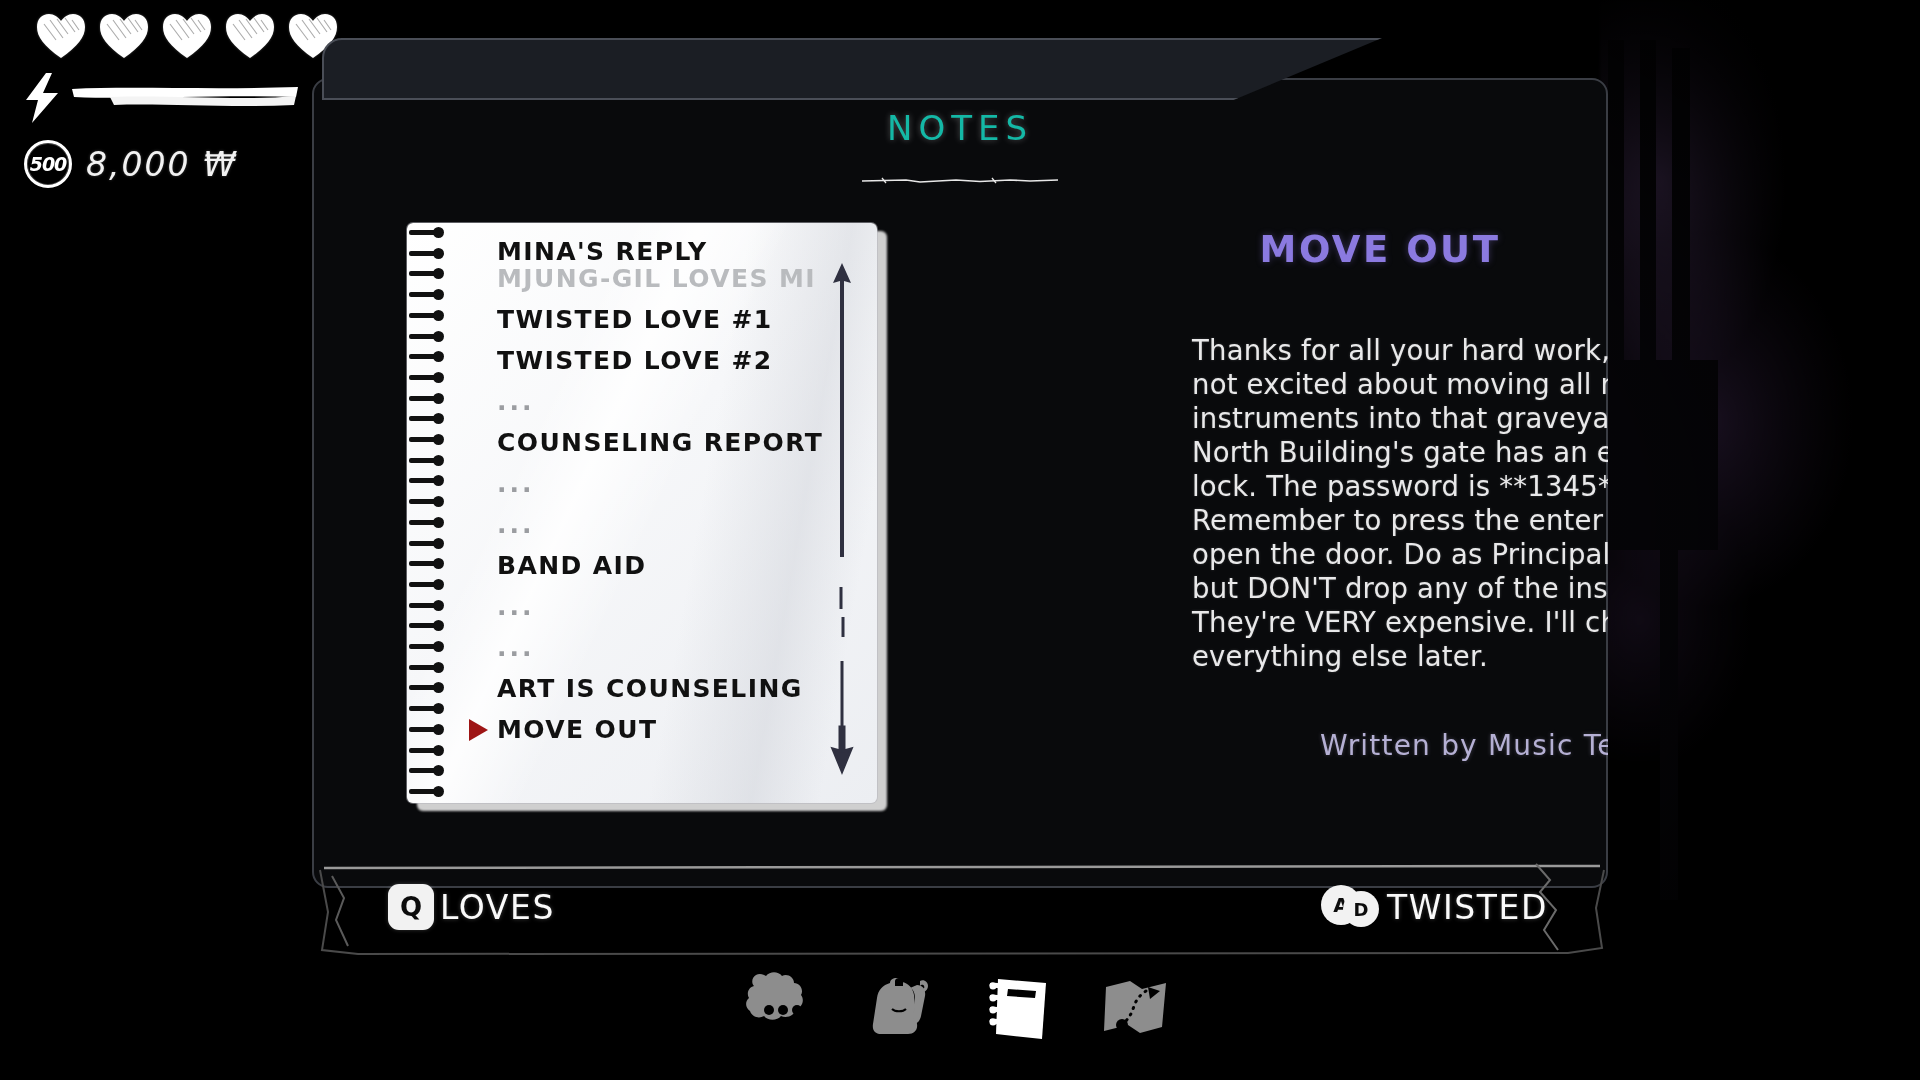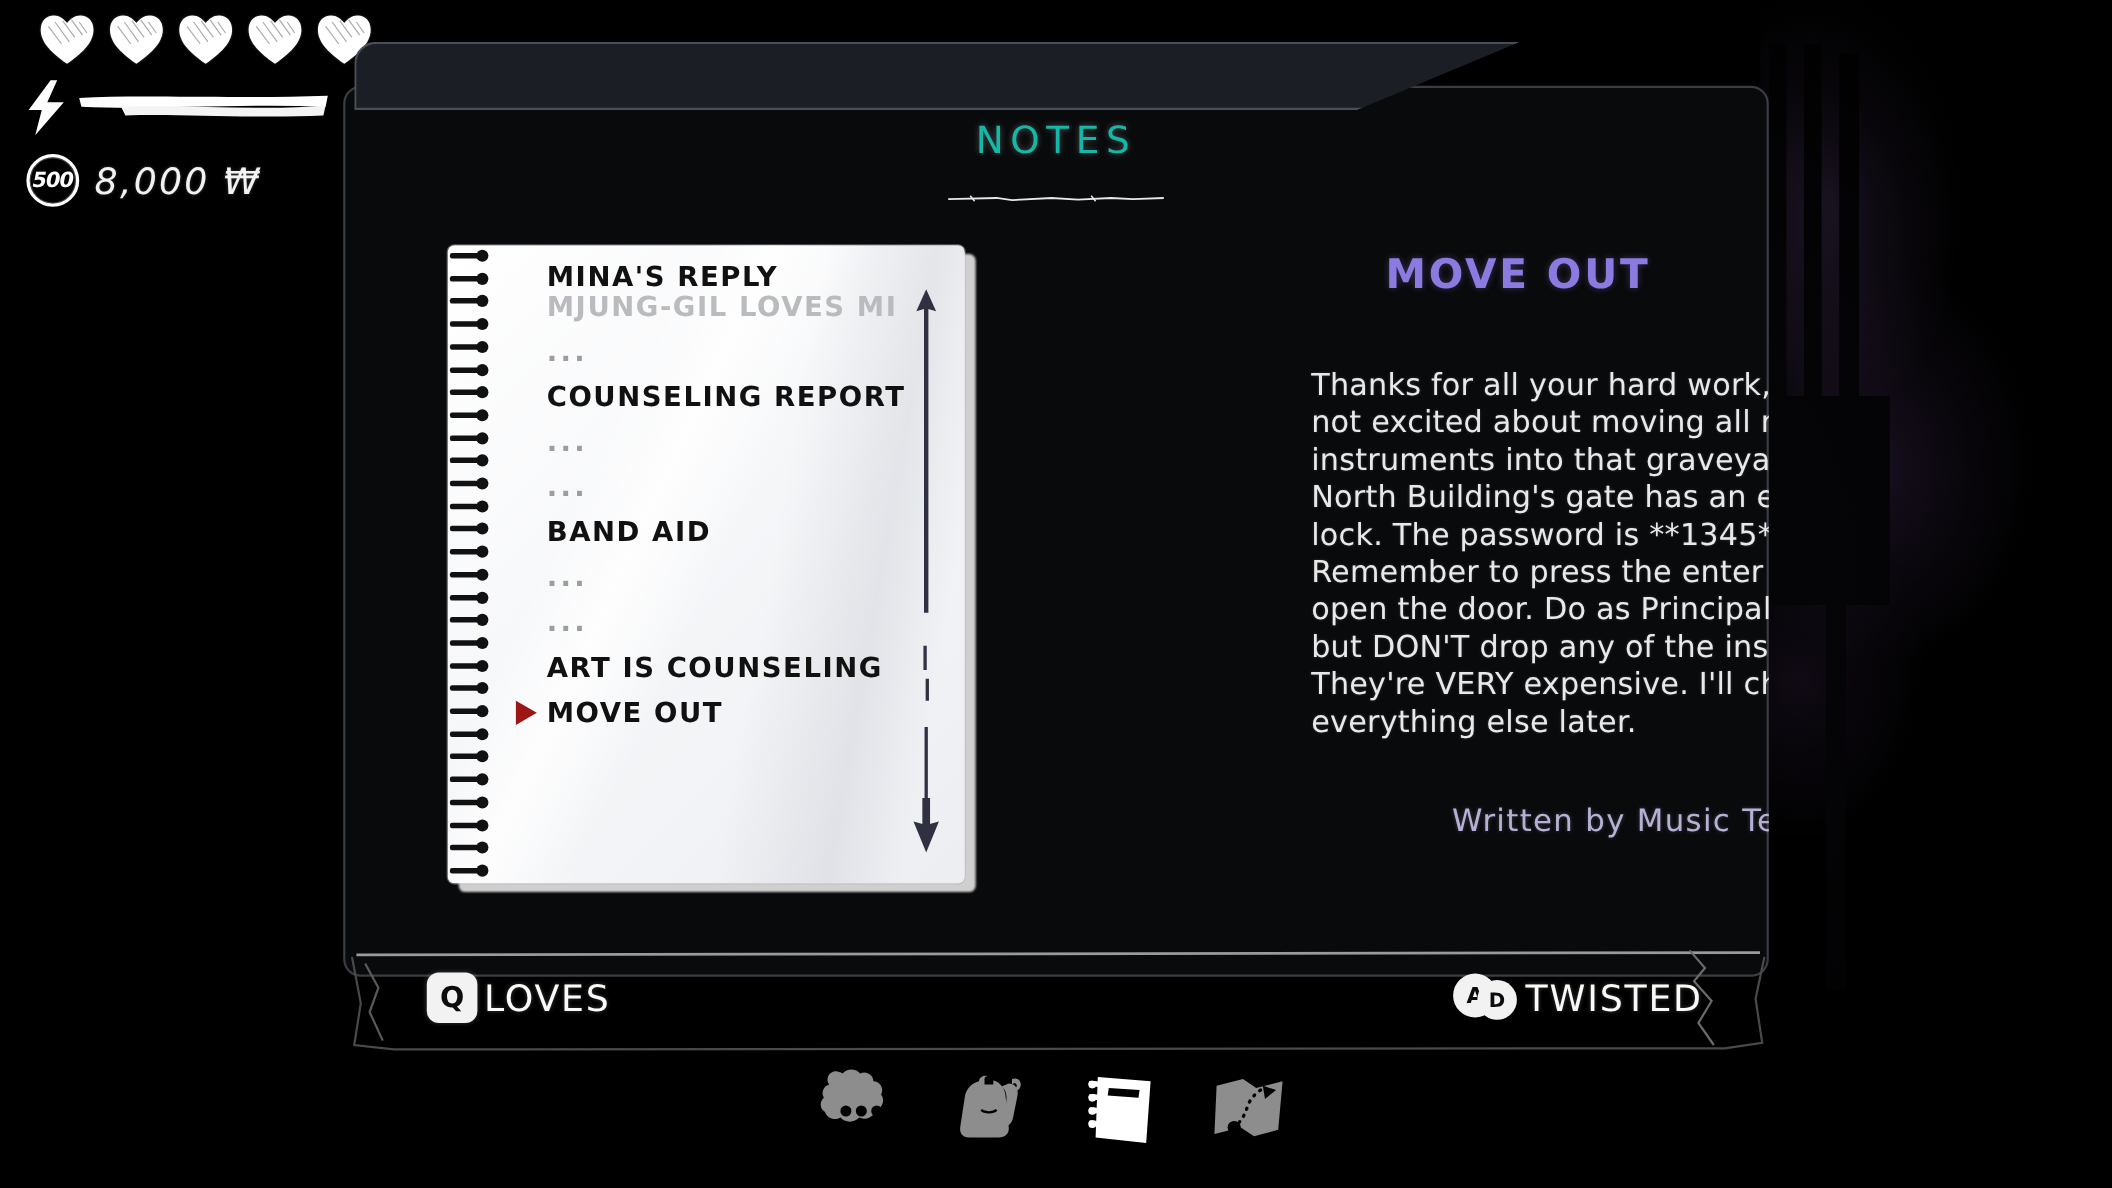--- a/index.html
+++ b/index.html
@@ -388,20 +388,22 @@
             <div class="coil"></div>
           <div class="coil"></div>
             <div class="coil"></div>
           <div class="coil"></div>
             <div class="coil"></div>
         </div>
 
         <div class="nb-list" id="nb-list">
             <div class="nb-item">MINA'S REPLY</div>
             <div class="nb-item clipped">MJUNG-GIL LOVES MI</div>
+            <div class="nb-item">TWISTED LOVE #1</div>
+            <div class="nb-item">TWISTED LOVE #2</div>
             <div class="nb-item dots">...</div>
             <div class="nb-item">COUNSELING REPORT</div>
             <div class="nb-item dots">...</div>
             <div class="nb-item dots">...</div>
             <div class="nb-item">BAND AID</div>
             <div class="nb-item dots">...</div>
             <div class="nb-item dots">...</div>
             <div class="nb-item">ART IS COUNSELING</div>
             <div class="nb-item selected">MOVE OUT</div>
           </div>

